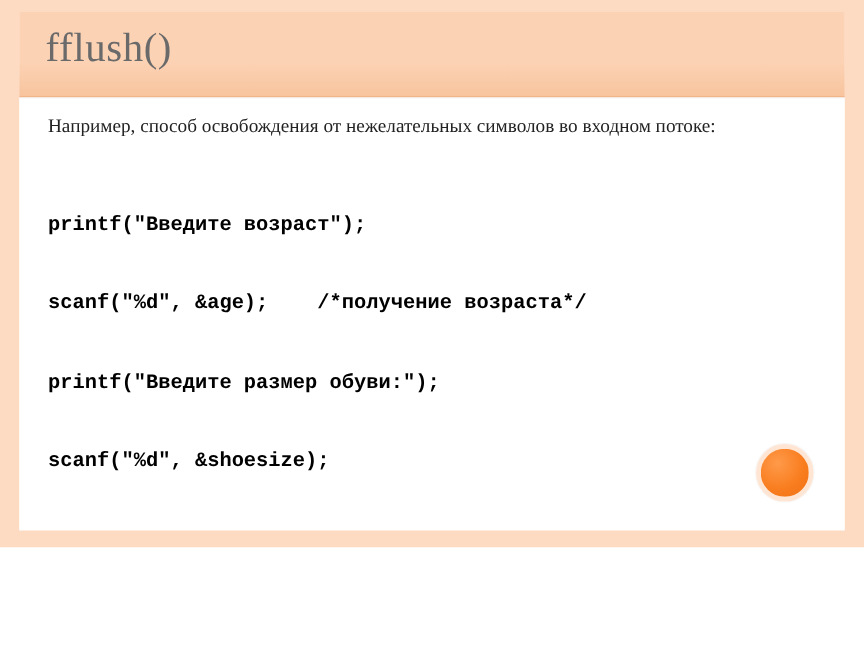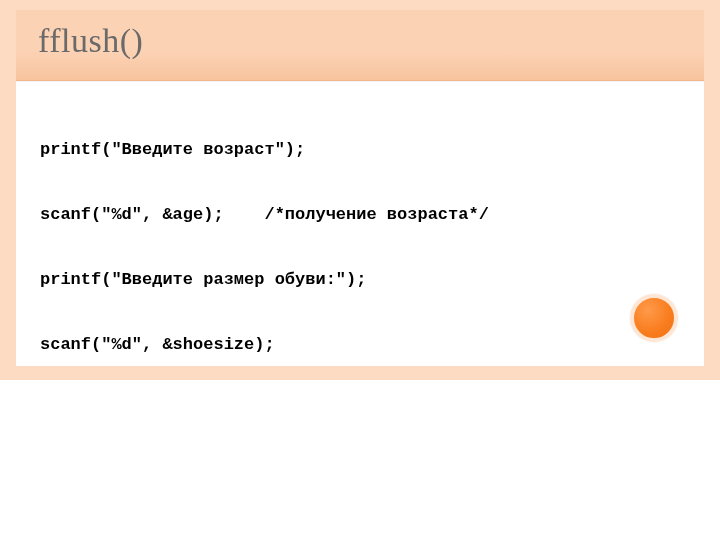--- a/index.html
+++ b/index.html
@@ -8,21 +8,21 @@
     width: 720px;
     height: 540px;
     background: #ffffff;
     font-family: Georgia, "Times New Roman", serif;
     color: #222;
     overflow: hidden;
   }
   .slide {
     position: relative;
     width: 720px;
-    height: 380px;
+    height: 456px;
     box-sizing: border-box;
     background: #ffffff;
     border: 16px solid #fddac2;
     border-top-width: 10px;
     border-bottom-width: 14px;
   }
   .title-band {
     background: linear-gradient(to bottom, #fcd2b4 0%, #fcd2b4 60%, #f7c49e 100%);
     color: #6a6a6a;
     font-family: Georgia, "Times New Roman", serif;
@@ -62,20 +62,21 @@
     box-shadow: 0 0 0 1px rgba(0,0,0,0.03);
   }
 </style>
 </head>
 <body>
 
 <div class="slide">
   <div class="title-band">fflush()</div>
 
   <div class="body-area">
+    <p class="intro">Например, способ освобождения от нежелательных символов во входном потоке:</p>
 
     <div class="code-block">
       <div>printf("Введите возраст");</div>
       <div>scanf("%d", &amp;age);    /*получение возраста*/</div>
       <div>printf("Введите размер обуви:");</div>
       <div>scanf("%d", &amp;shoesize);</div>
     </div>
   </div>
 
   <div class="corner-dot"></div>

